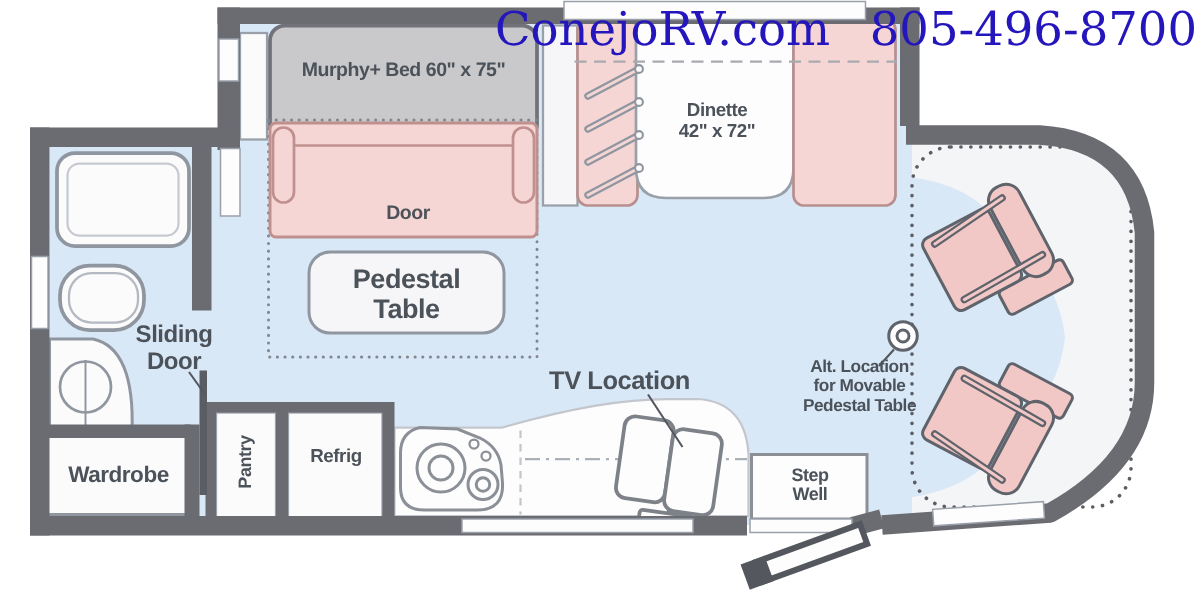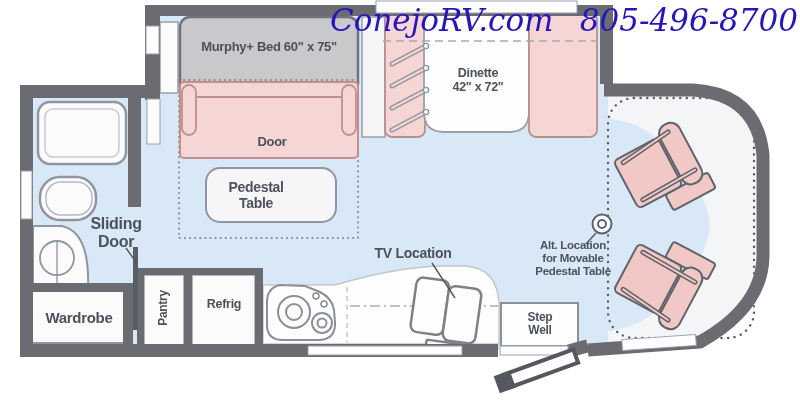--- a/index.html
+++ b/index.html
@@ -2,21 +2,21 @@
 <html><head>
 <meta charset="utf-8">
 <style>
   html,body{margin:0;padding:0;background:#fff;}
   .plan{position:relative;width:800px;height:400px;background:#ffffff;overflow:hidden;
         font-family:"Liberation Sans",sans-serif;}
   .plan svg{position:absolute;left:0;top:0;}
   .header{position:absolute;left:330px;top:2px;width:468px;display:flex;
           justify-content:space-between;align-items:flex-start;
           font-family:"DejaVu Serif","Liberation Serif",serif;
-          font-style:italic;font-size:31px;font-weight:500;color:#2415bc;
+          font-size:31px;font-weight:500;color:#2415bc;
           white-space:nowrap;z-index:5;}
   .lbl{position:absolute;transform:translate(-50%,-50%);
        font-size:12px;font-weight:700;line-height:1.12;letter-spacing:-0.3px;
        color:#4c525a;text-align:center;white-space:pre-line;z-index:4;}
   .lbl.vert{transform:translate(-50%,-50%) rotate(-90deg);}
 </style>
 </head>
 <body>
 
 <div class="plan">
@@ -165,27 +165,27 @@
 
 <div class="header">
   <span>ConejoRV.com</span>
   <span>805-496-8700</span>
 </div>
 
 <div class="lbl" style="left:269px;top:47px;font-size:13px">Murphy+ Bed 60" x 75"</div>
 <div class="lbl" style="left:272px;top:142px;font-size:13px">Door</div>
 <div class="lbl" style="left:478px;top:80px;font-size:12.5px">Dinette
 42" x 72"</div>
-<div class="lbl" style="left:256px;top:196px;font-size:14px">Pedestal
+<div class="lbl" style="left:271px;top:196px;font-size:18px">Pedestal
 Table</div>
 <div class="lbl" style="left:116px;top:233px;font-size:16px">Sliding
 Door</div>
 <div class="lbl" style="left:79px;top:318px;font-size:15px">Wardrobe</div>
 <div class="lbl vert" style="left:164px;top:308px;font-size:12px">Pantry</div>
 <div class="lbl" style="left:224px;top:304px;font-size:12.5px">Refrig</div>
-<div class="lbl" style="left:413px;top:254px;font-size:14px">TV Location</div>
+<div class="lbl" style="left:413px;top:254px;font-size:17px">TV Location</div>
 <div class="lbl" style="left:540px;top:324px;font-size:12px">Step
 Well</div>
 <div class="lbl" style="left:573px;top:258px;font-size:11.5px">Alt. Location
 for Movable
 Pedestal Table</div>
 
 </div>
 
 </body></html>

